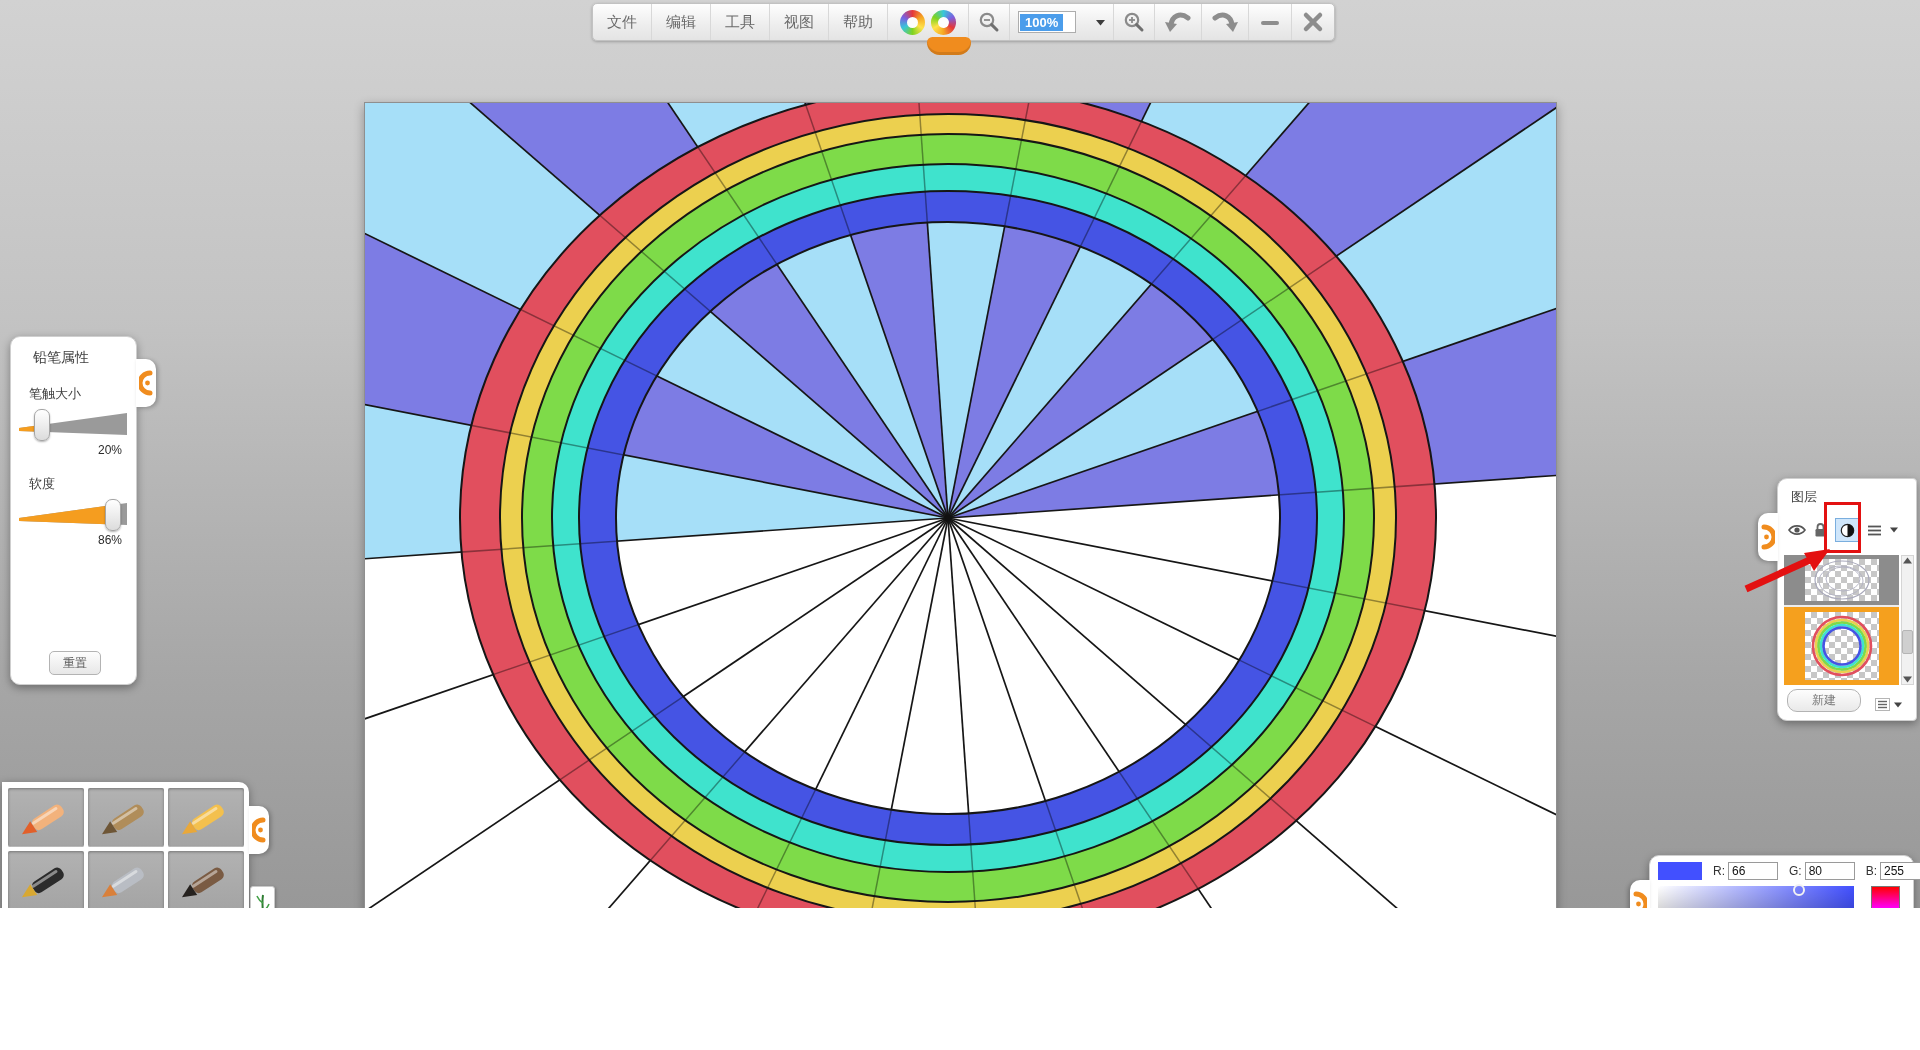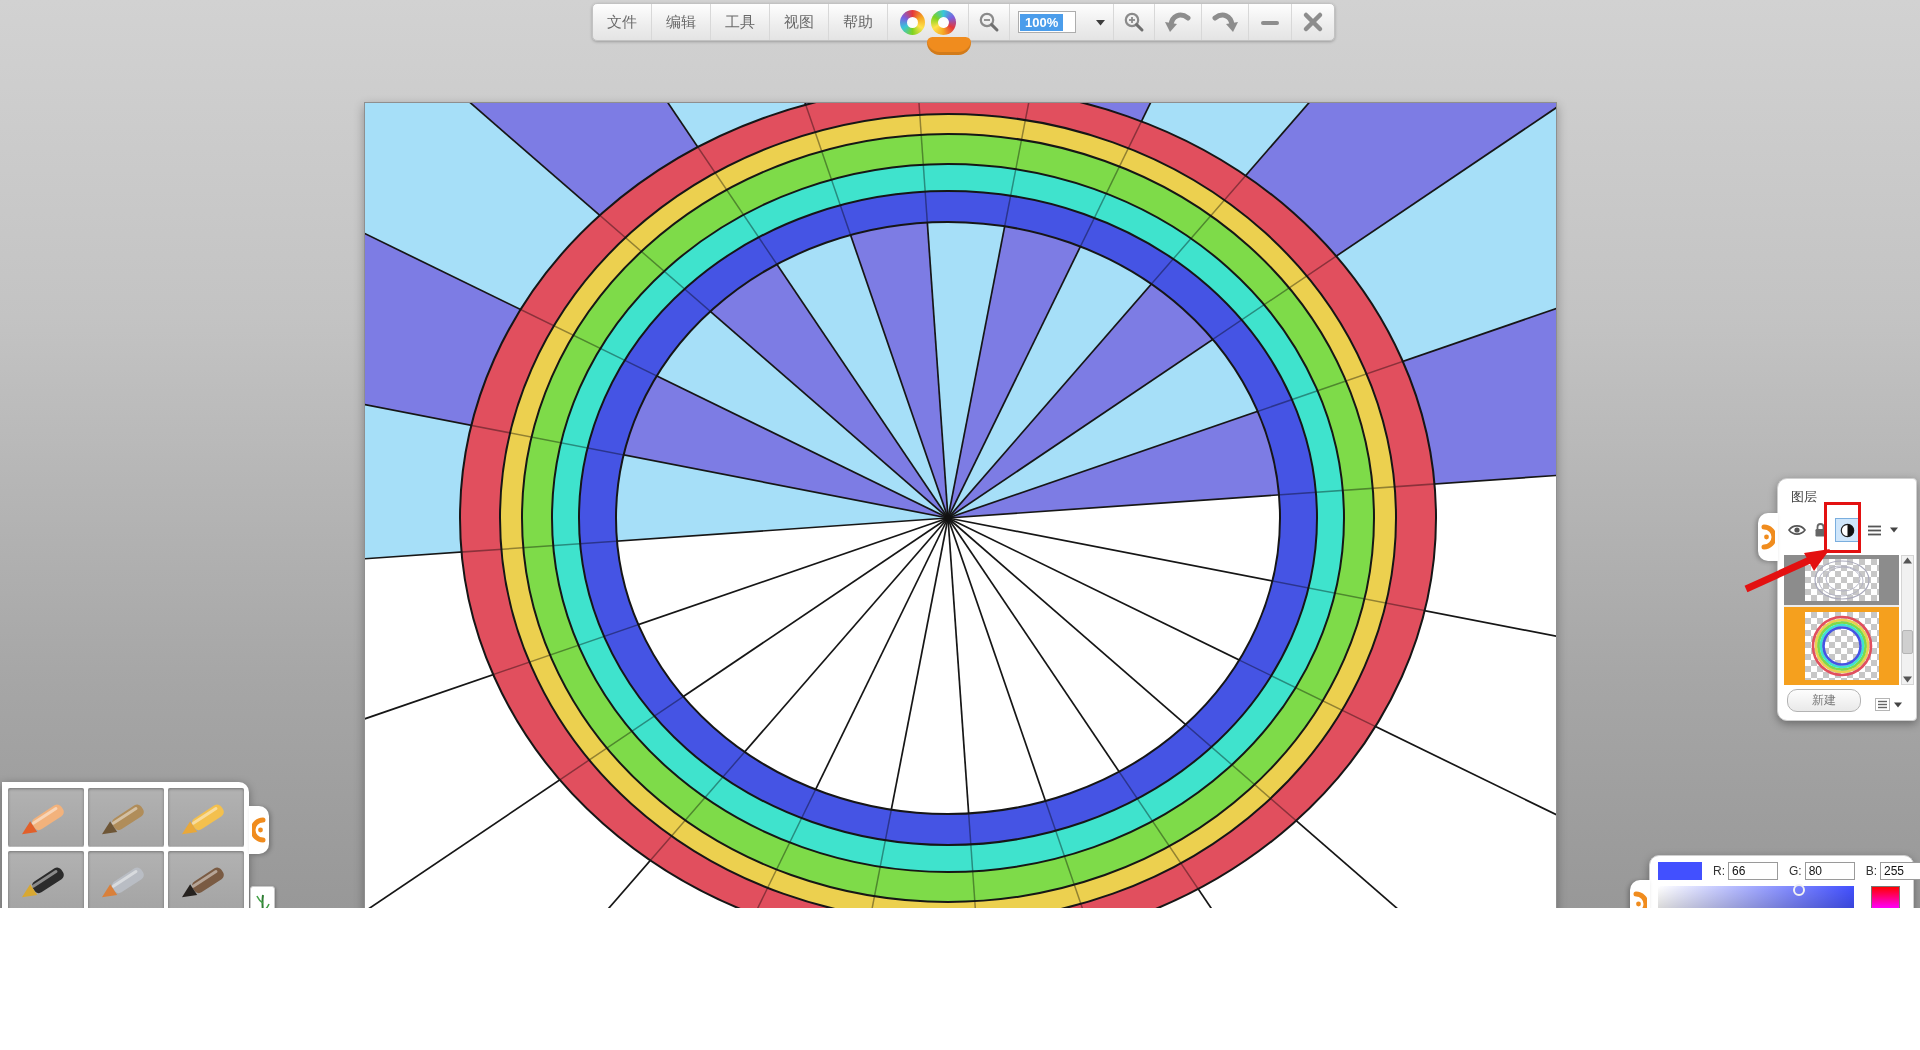--- a/index.html
+++ b/index.html
@@ -246,20 +246,46 @@
         <ellipse cx="583" cy="415" rx="488" ry="432" fill="none" stroke="#161616" stroke-width="2"></ellipse>
         <ellipse cx="583" cy="415" rx="448" ry="404" fill="none" stroke="#161616" stroke-width="2"></ellipse>
         <ellipse cx="583" cy="415" rx="426" ry="384" fill="none" stroke="#161616" stroke-width="2"></ellipse>
         <ellipse cx="583" cy="415" rx="396" ry="354" fill="none" stroke="#161616" stroke-width="2"></ellipse>
         <ellipse cx="583" cy="415" rx="369" ry="327" fill="none" stroke="#161616" stroke-width="2"></ellipse>
         <ellipse cx="583" cy="415" rx="332" ry="296" fill="none" stroke="#161616" stroke-width="2"></ellipse>
         <circle cx="583" cy="415" r="3.5" fill="#111"></circle>
       </svg>
   </div>
 
+  <div class="panel" style="left:10px;top:336px;width:125px;height:347px;">
+    <div class="tabhandle right" style="right:-20px;top:22px;">
+      <svg width="14" height="26" viewBox="0 0 14 26">
+        <path d="M11 3 A 10 10 0 0 0 11 23" stroke="#f08c1e" stroke-width="5" fill="none" stroke-linecap="round"></path>
+        <circle cx="8.5" cy="13" r="2.4" fill="#f08c1e"></circle>
+      </svg>
+    </div>
+    <div class="pp-title">铅笔属性</div>
+    <div class="pp-label">笔触大小</div>
+    <div class="slider">
+      <div class="wedge">
+          <div class="wedge-fill" style="width: 20%; background: rgb(245, 157, 31);"></div>
+        </div>
+      <div class="thumb" style="left: 14.6px;"></div>
+    </div>
+    <div class="pp-val">20%</div>
+    <div class="pp-label">软度</div>
+    <div class="slider">
+      <div class="wedge">
+          <div class="wedge-fill" style="width: 86%; background: rgb(245, 157, 31);"></div>
+        </div>
+      <div class="thumb" style="left: 85.88px;"></div>
+    </div>
+    <div class="pp-val">86%</div>
+    <div class="reset-btn">重置</div>
+  </div>
 
   <div class="brushgrid" id="brushgrid">
       <div class="tile" style="left: 6px; top: 6px;">
         <svg width="62" height="46" viewBox="0 0 62 46">
           <g transform="rotate(-33 31 23)">
             <rect x="16" y="17" width="34" height="13" rx="5" fill="#f2b27c"></rect>
             <polygon points="16,17 2,23.5 16,30" fill="#e2602a"></polygon>
             <rect x="16" y="19" width="30" height="3" rx="1.5" fill="rgba(255,255,255,0.45)"></rect>
           </g>
         </svg>

